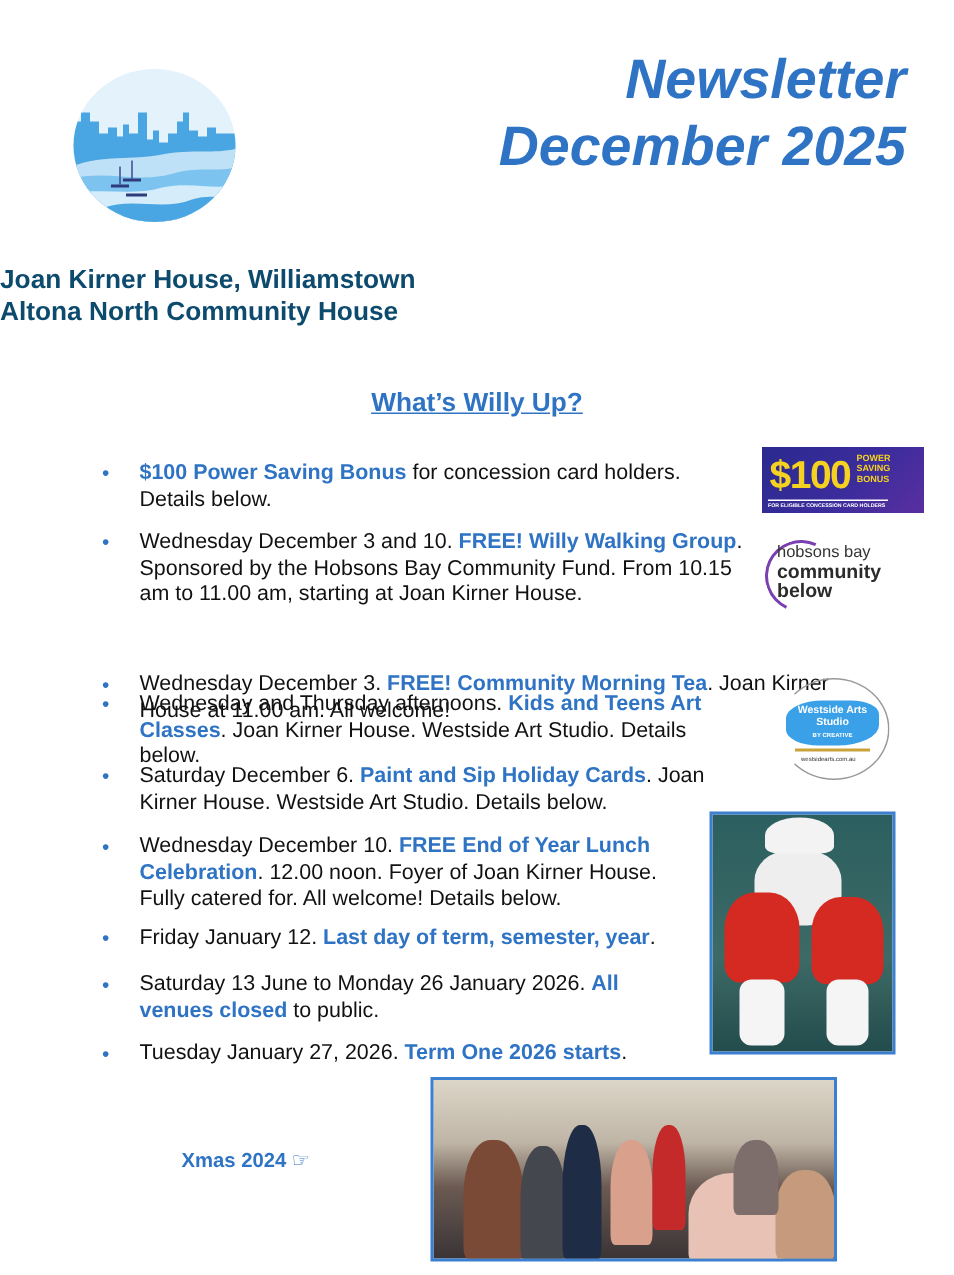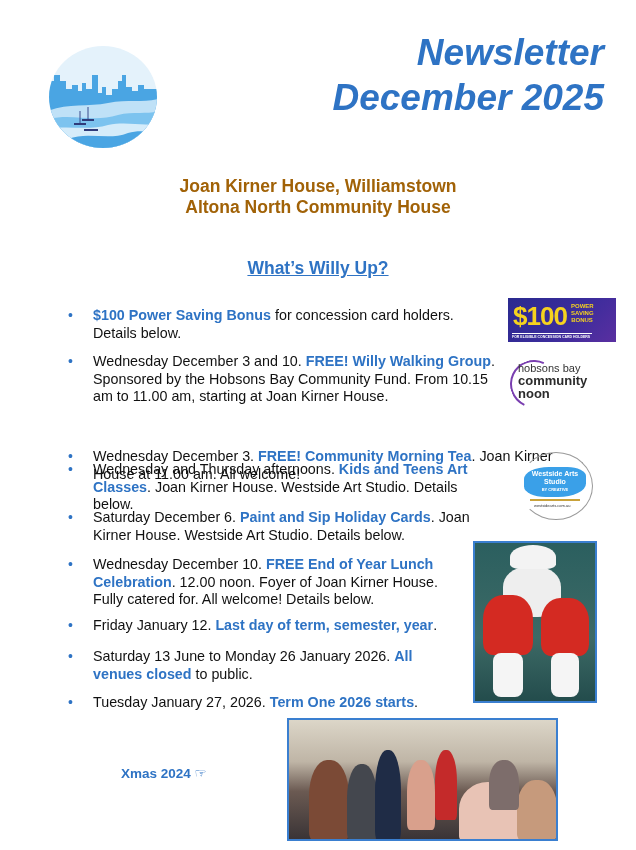--- a/index.html
+++ b/index.html
@@ -1,22 +1,22 @@
 <!DOCTYPE html>
 <html><head>
 <meta charset="utf-8">
 <style>
   html, body { margin: 0; padding: 0; background: #ffffff; }
   body { width: 636px; height: 850px; position: relative; overflow: hidden;
          font-family: "Liberation Sans", sans-serif; color: #111; }
   .logo { position: absolute; left: 48px; top: 45px; width: 110px; height: 104px; }
   .title { position: absolute; right: 32px; top: 30px; text-align: right;
            font-weight: bold; color: #2e73c4; font-size: 37px; line-height: 45px; font-style: italic; }
-  .venues { position: absolute; left: 0; width: 636px; top: 176px; text-align: center;
-            font-weight: bold; color: #a16207; font-size: 17.5px; line-height: 21px; }
+  .venues { position: absolute; left: 0; width: 636px; top: 176px; 
+            font-weight: bold; color: #0c4a6e; font-size: 17.5px; line-height: 21px; }
   .coming { position: absolute; left: 0; width: 636px; top: 258px; text-align: center;
             font-weight: bold; color: #2e73c4; font-size: 17.5px; text-decoration: underline; }
   .item { position: absolute; left: 93px; font-size: 14.3px; line-height: 17.5px; }
   .item::before { content: "•"; position: absolute; left: -25px; color: #2e73c4; font-size: 14px; }
   .item b { color: #2e73c4; }
   .img { position: absolute; }
   .bonus { left: 508px; top: 298px; width: 108px; height: 44px;
            background: linear-gradient(135deg, #2a2a8f 0%, #3b2c9c 55%, #5a2fa0 100%);
            border-radius: 0; color: #f5d21f; font-weight: bold; }
   .bonus .big { position: absolute; left: 5px; top: 3px; font-size: 26px; letter-spacing: -1px; font-family: "Liberation Sans", sans-serif; }
@@ -113,21 +113,21 @@
   <span class="big">$100</span>
   <span class="small" style="width:22px;">POWER SAVING BONUS</span>
   <span class="foot">FOR ELIGIBLE CONCESSION CARD HOLDERS</span>
 </div>
 
 <div class="img fund">
   <div class="ring"></div>
   <span class="t1">hobsons bay</span>
   <div class="t2">
     <div>community</div>
-    <div>noon</div>
+    <div>below</div>
   </div>
 </div>
 
 <div class="img studio">
   <div class="splash">
     <div>Westside Arts Studio</div>
     <div style="font-size:4px;">BY CREATIVE</div>
   </div>
   <div class="line"></div>
   <div class="url">westsidearts.com.au</div>

